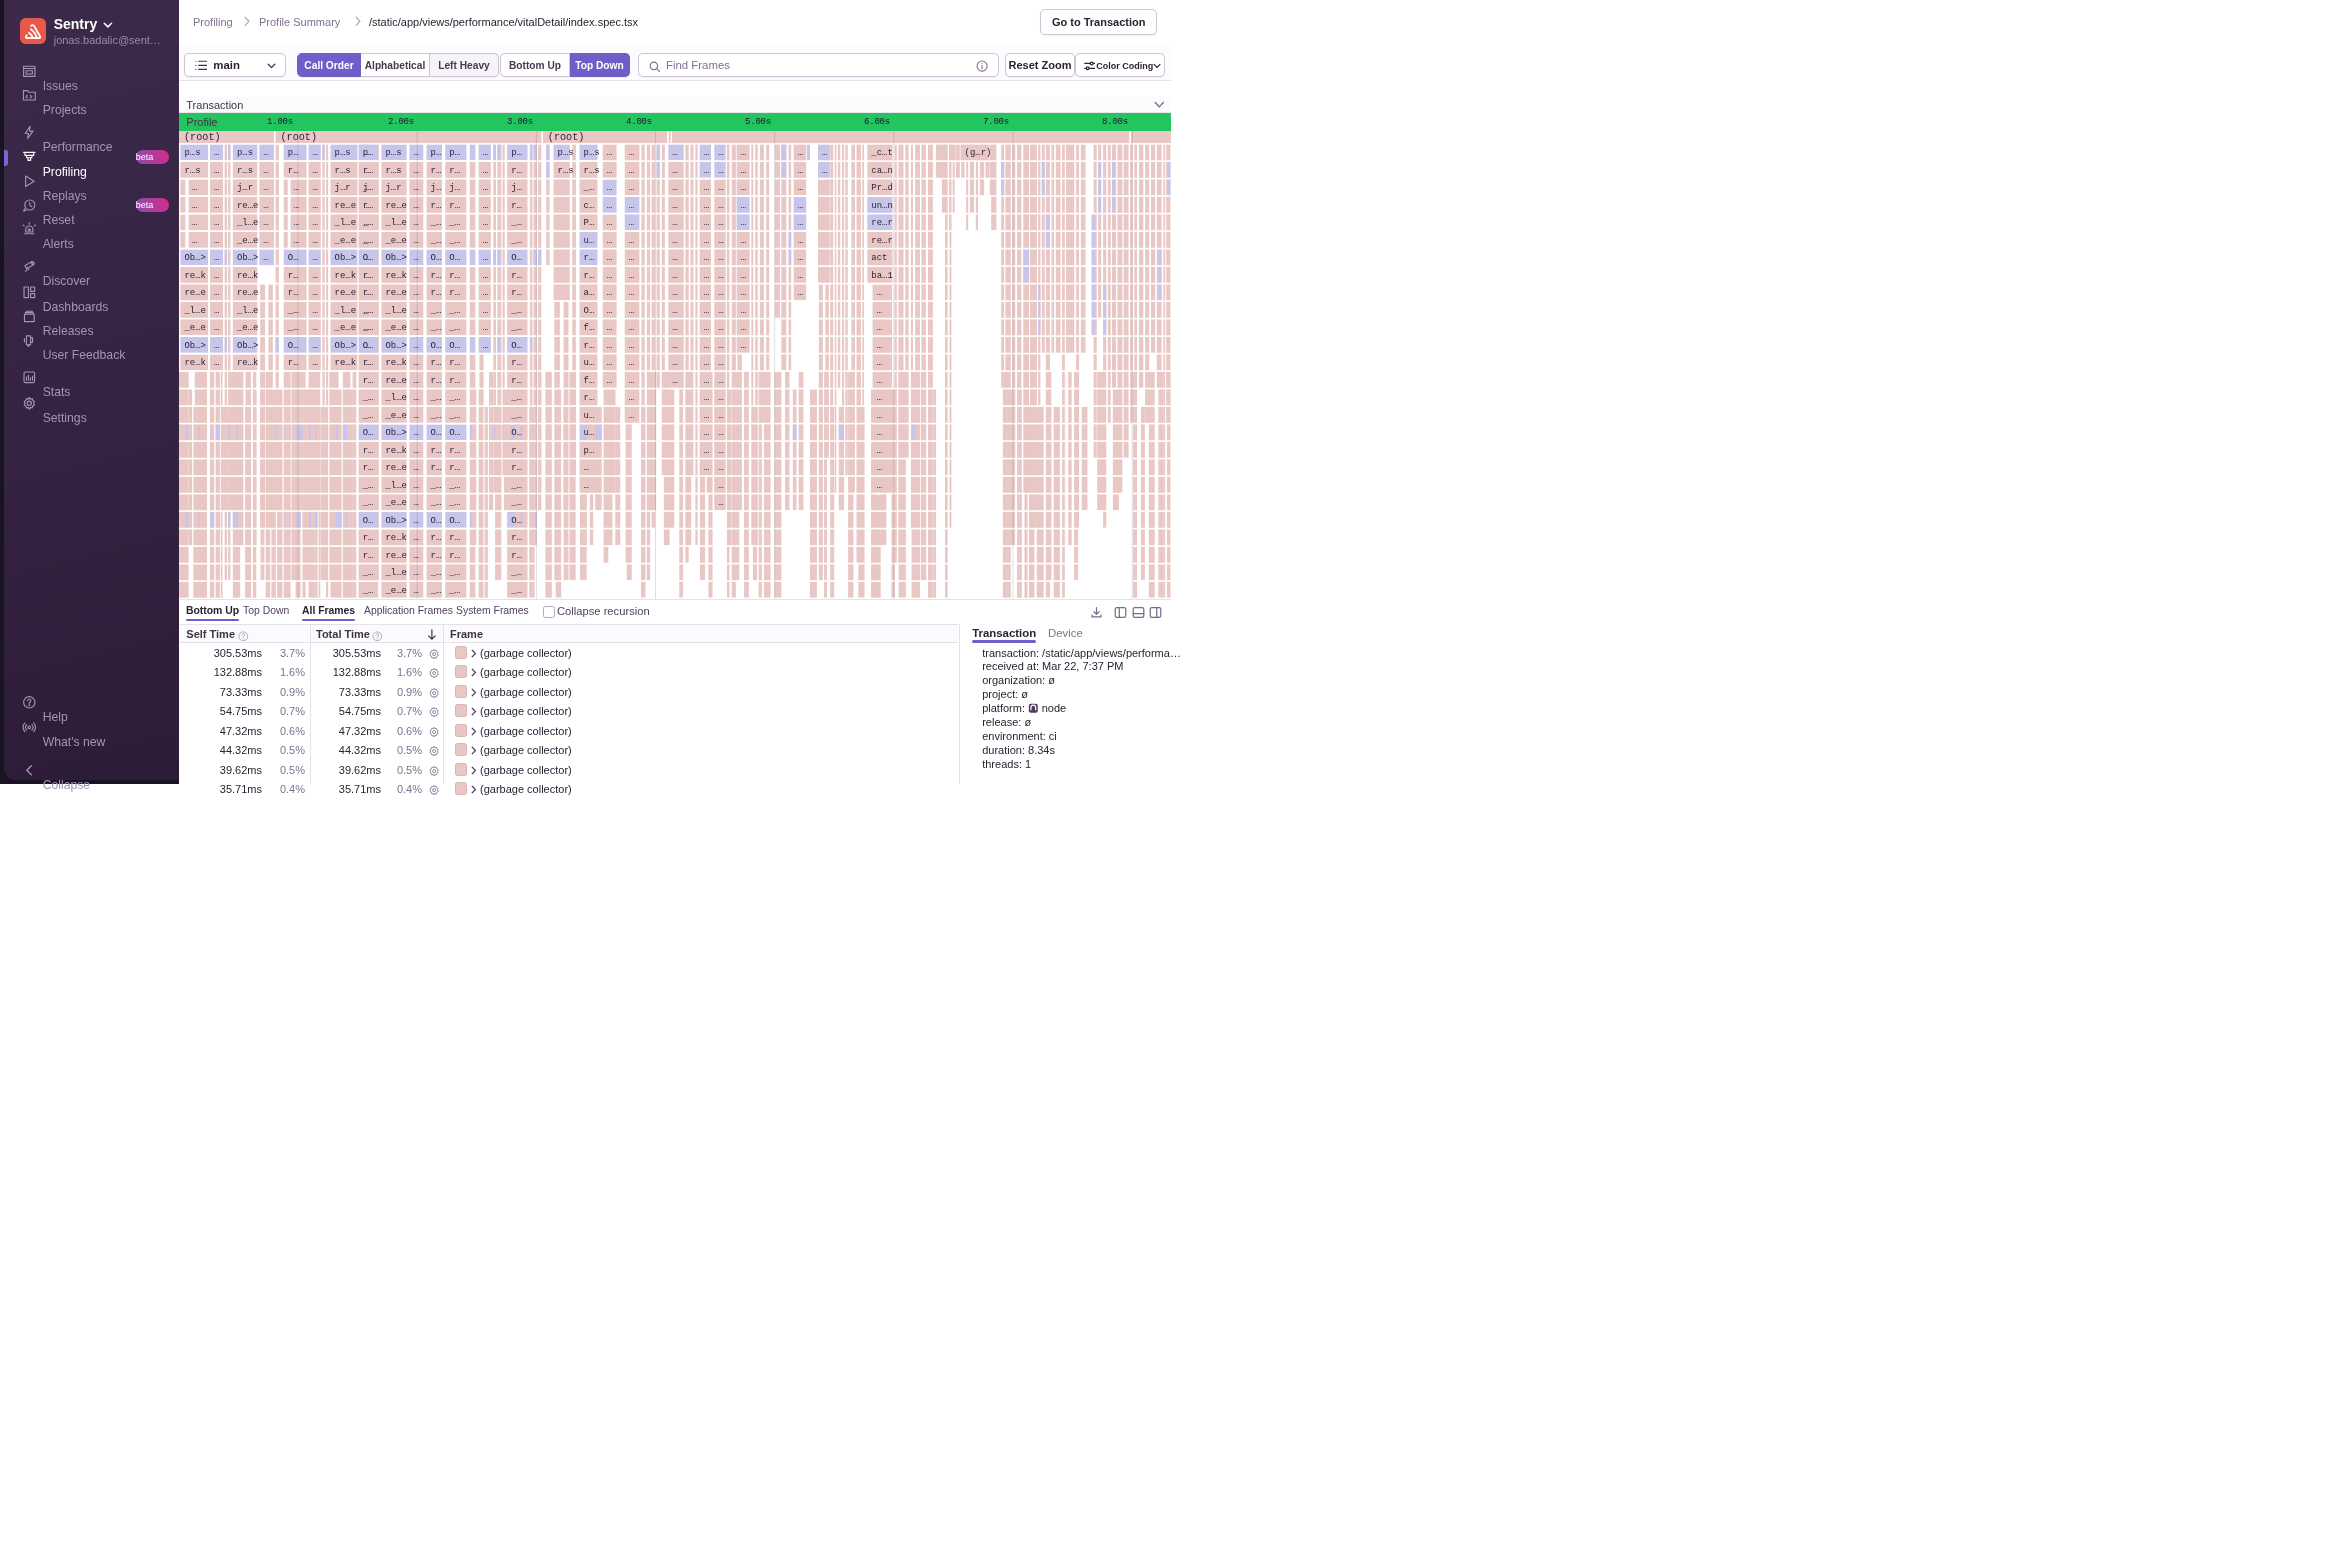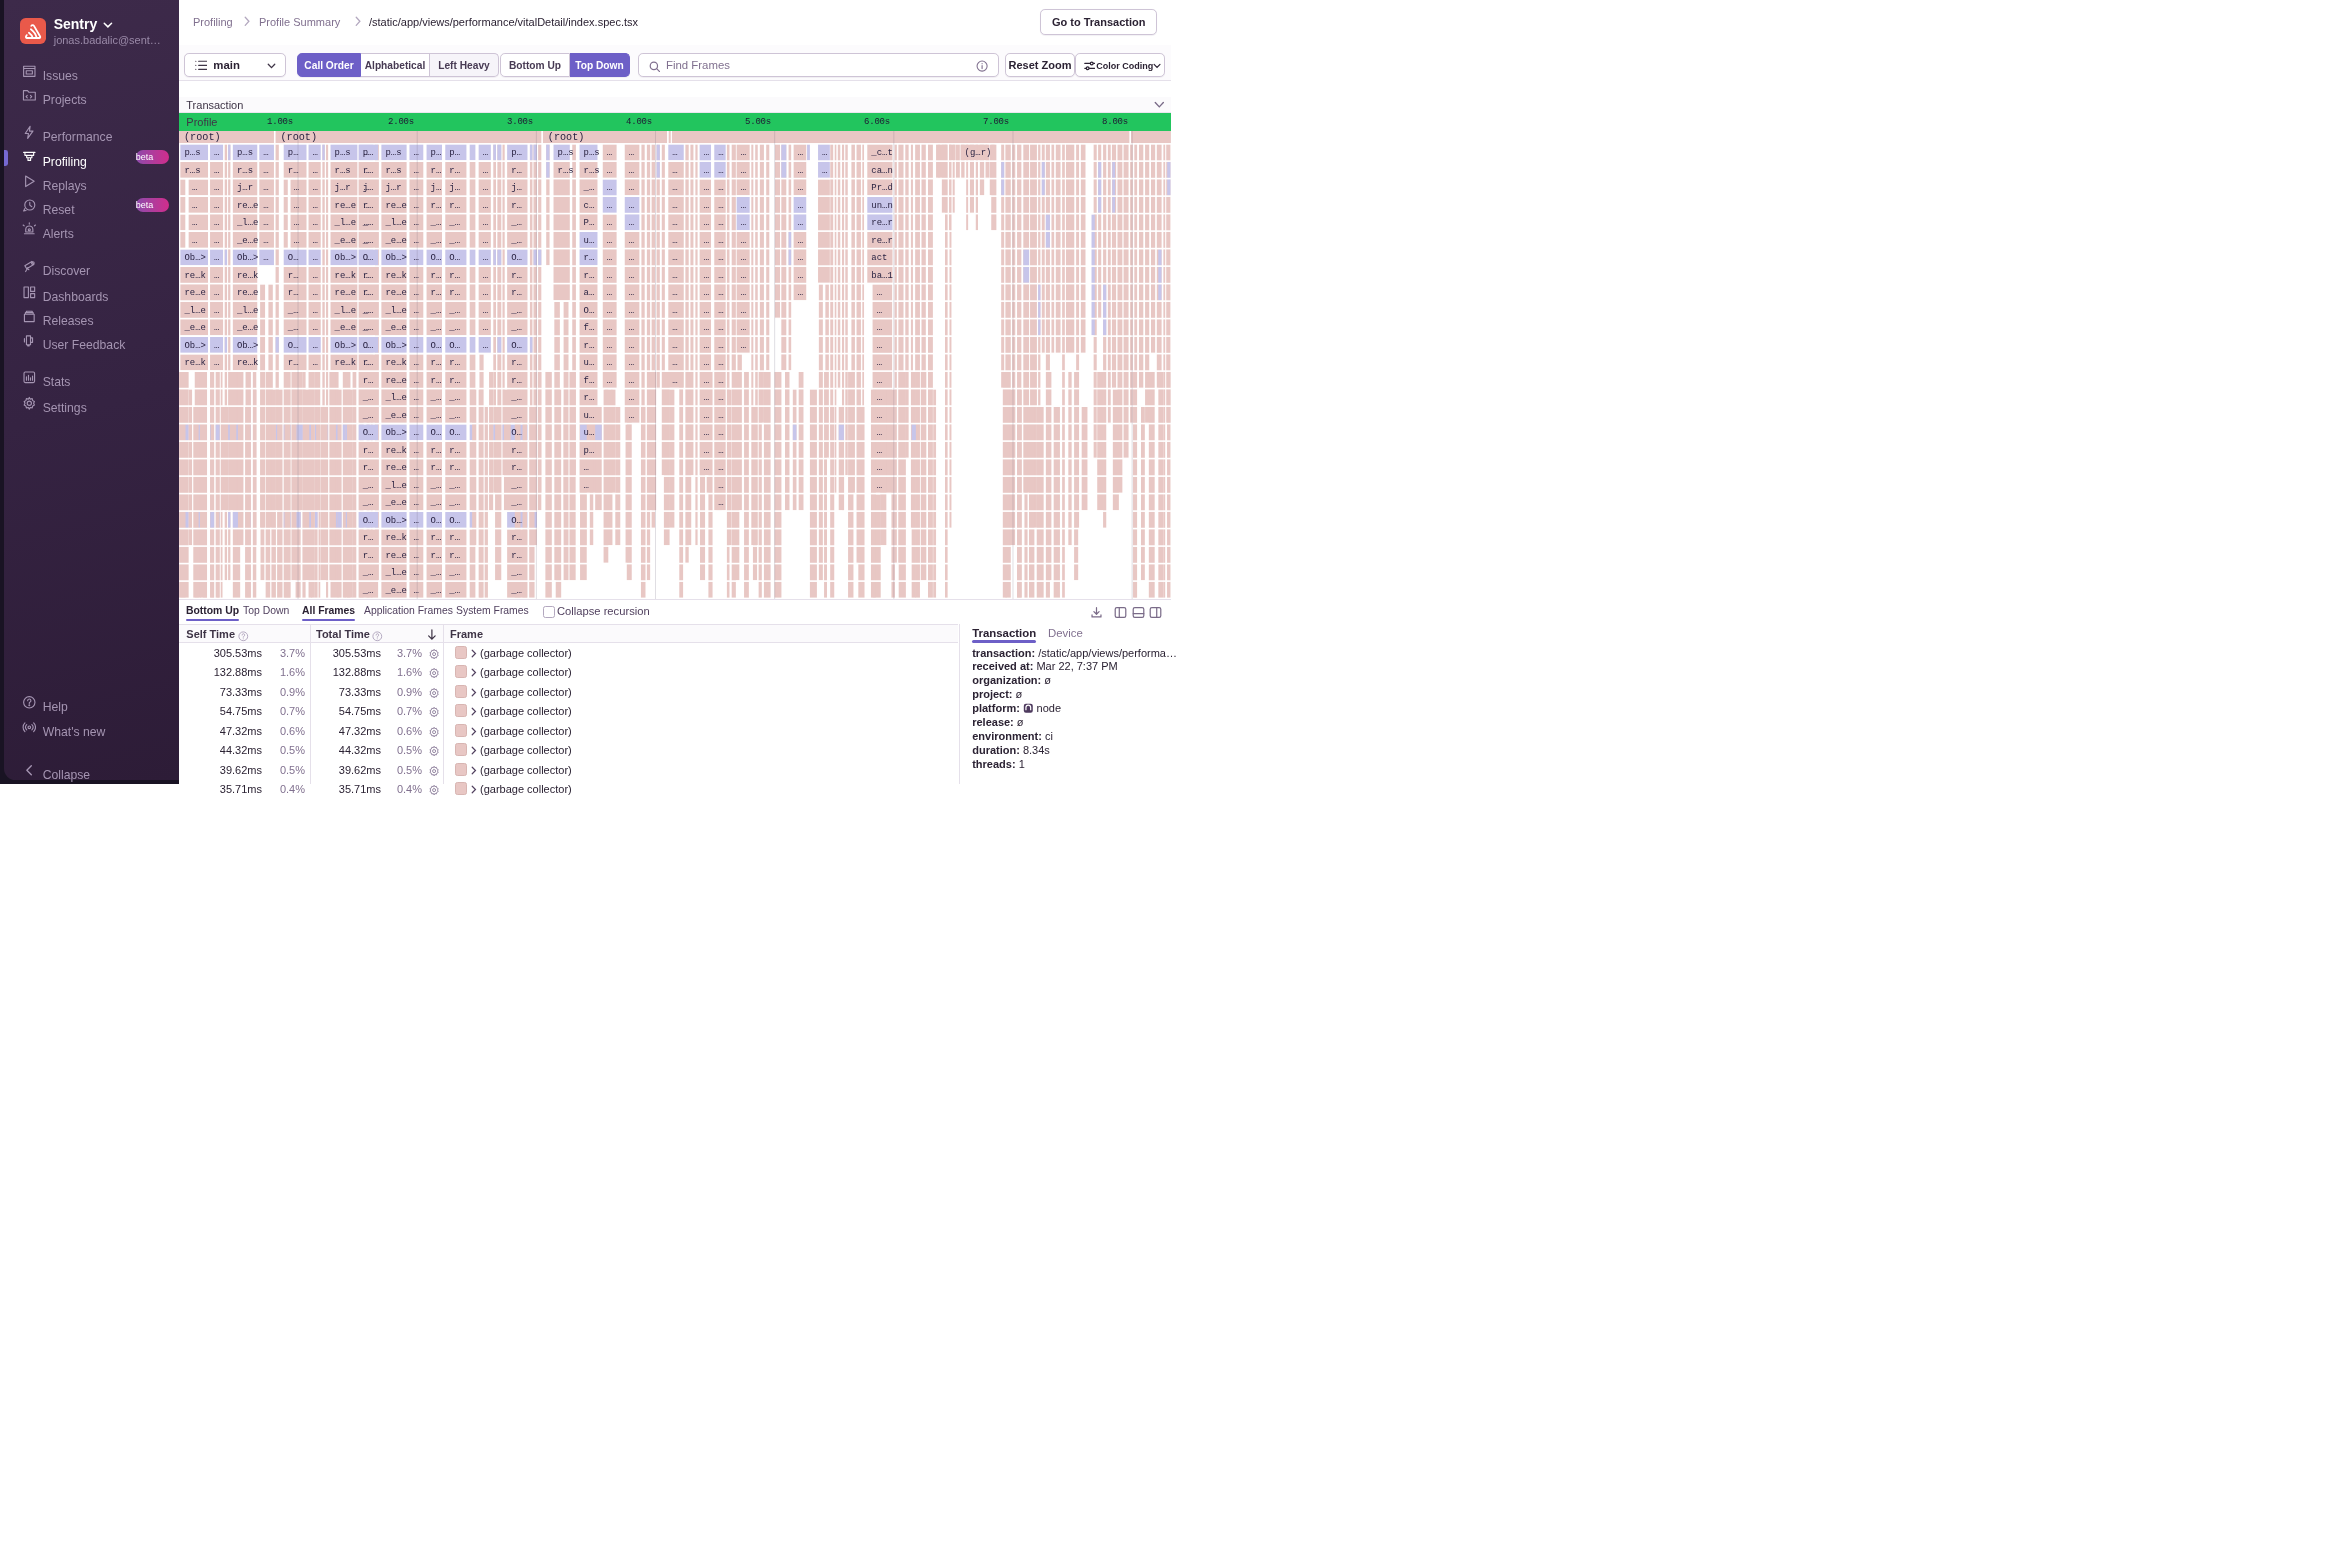--- a/index.html
+++ b/index.html
@@ -11,21 +11,21 @@
   .leftcol { position:absolute; left:0; top:0; width:179px; height:784px; background:#191323; }
   .sidebar { position:absolute; left:3.7px; top:0; width:176px; height:780px;
     background:linear-gradient(166deg,#3d2a4a 0%,#352342 52%,#2d1c37 100%);
     border-bottom-left-radius:11.4px; }
   .slogo { position:absolute; left:16.3px; top:18px; width:26px; height:26px;
     border-radius:5.7px; background:#e9594a; }
   .sname { position:absolute; left:50px; top:15.5px; color:#fff; font-size:14px; font-weight:bold; }
   .semail { position:absolute; left:50px; top:34px; color:#9a8aa8; font-size:11px; }
   .nav { position:absolute; left:0; width:176px; height:24.4px; color:#a595b2; font-size:12.2px; }
   .nav .ic { position:absolute; left:18px; top:4.9px; width:14.6px; height:14.6px; }
-  .nav .lb { position:absolute; left:39px; top:10px; }
+  .nav .lb { position:absolute; left:39px; top:20px; }
   .nav.on { color:#fff; }
   .beta { position:absolute; left:132px; top:4.9px; width:33px; height:14px; border-radius:7.3px;
     background:linear-gradient(90deg,#8d4bab,#d12d8c); color:#fff; font-size:9px;
     text-align:left; line-height:14px; }
   .activebar { position:absolute; left:0; top:150px; width:4.1px; height:15.5px;
     background:#7669d2; border-radius:0 2.4px 2.4px 0; }
   svg.sic { stroke:#a595b2; stroke-width:1.4; fill:none; stroke-linecap:round; stroke-linejoin:round; }
   .nav.on svg.sic { stroke:#ffffff; }
 
   
@@ -82,21 +82,21 @@
   .num { position:absolute; text-align:right; }
   .pct { color:#80708f; }
   .gc { position:absolute; color:#2b2233; }
   .swatch { position:absolute; width:12.2px; height:12.2px; top:2.4px; background:#e8c7c4;
     border:0.8px solid #d8b5b2; border-radius:2.4px; }
 
   .dpanel { position:absolute; left:780px; top:24.4px; width:212px; height:160px;
     border-left:0.8px solid #e5e0ea; background:#fff; }
   .dtab { position:absolute; top:2.4px; font-size:11.4px; }
   .dkv { position:absolute; left:12.2px; font-size:11px; color:#2b2233; white-space:nowrap; }
-  .dkv b { font-weight:bold; }
+  .dkv b { font-weight:normal;margin-left:10px; }
   .icb { stroke:#7a6b88; stroke-width:1.5; fill:none; stroke-linecap:round; stroke-linejoin:round; }
 </style>
 </head>
 <body>
 
 <div class="leftcol"></div>
 <div class="sidebar">
   <div class="slogo">
     <svg width="26" height="26" viewBox="0 0 32 32">
       <g fill="none" stroke="#fff" stroke-width="2.2" stroke-linecap="round" stroke-linejoin="round">

